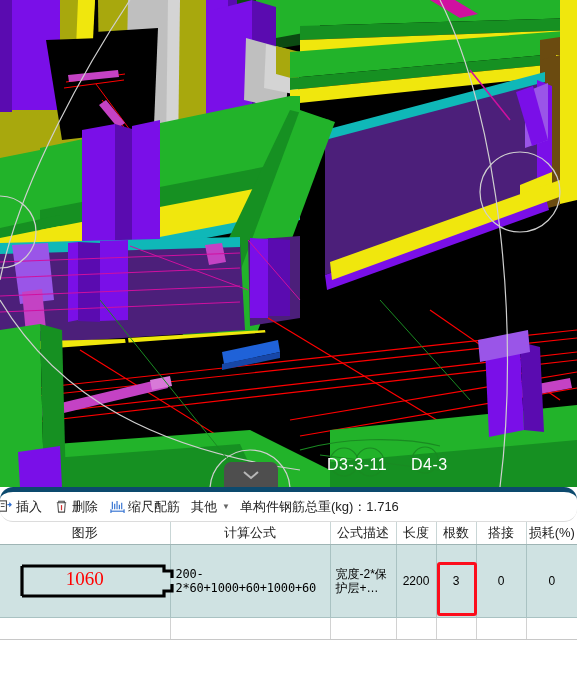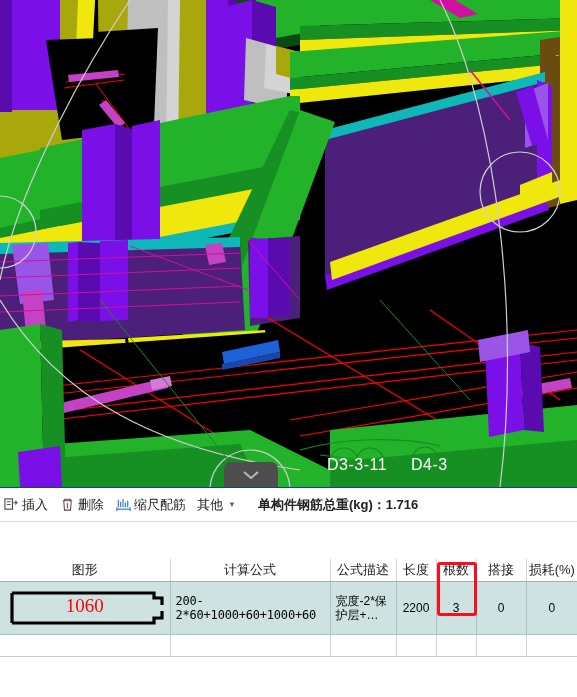--- a/index.html
+++ b/index.html
@@ -34,56 +34,57 @@
     white-space: nowrap; z-index: 6; letter-spacing: .5px;
   }
 
   
   #panel {
     position: absolute; left: 0; top: 487px; width: 577px; height: 210px;
     background: #ffffff;
   }
   #toolbar {
     position: relative; height: 35px; width: 100%;
-    background: #ffffff; border-top: 1px solid #0c4a6e;
-    display: flex; align-items: center; padding-left: 6px;
+    background: #ffffff; border-top: 5px solid #0c4a6e;
+    display: flex; align-items: center; padding-left: 0px;
     border-bottom: 1px solid #dcdcdc;
+    border-radius: 13px;
   }
   .tb-item {
     display: flex; align-items: center; gap: 3px;
     padding: 2px 5px 2px 3px; margin-right: 3px;
     font-size: 13px; color: #222; white-space: nowrap; cursor: default;
   }
   .tb-item .ic { display:inline-flex; align-items:center; justify-content:center; width:16px; height:16px; }
   .tb-item:first-child { margin-left: -6px; }
   .tb-caret { font-size: 8px; color: #666; margin-left: 2px; }
   #total-weight {
-    font-size: 13px; color: #222; white-space: nowrap; margin-left: 14px; font-weight: bold;
-  }
-
-  
-  #grid { width: 577px; border-collapse: collapse; table-layout: fixed; margin-top: 37px; }
+    font-size: 13px; color: #222; white-space: nowrap; margin-left: 2px;
+  }
+
+  
+  #grid { width: 577px; border-collapse: collapse; table-layout: fixed; }
   #grid th {
     height: 22px; background: #ffffff; color: #222;
     font-size: 13px; font-weight: normal; text-align: center;
     border-right: 1px solid #c9d6d6; border-bottom: 1px solid #9fb5b5;
     padding: 0;
   }
   #grid th:last-child { border-right: none; }
   #grid td {
     height: 46px; font-size: 12px; color: #000;
     border-right: 1px solid #a9c2c2; border-bottom: 1px solid #a9c2c2;
     padding: 2px 5px; vertical-align: middle; background: #cfe2e2;
   }
   #grid td:last-child { border-right: none; }
   #grid tr.empty-row td { height: 22px; background: #ffffff;
     border-right: 1px solid #d2d2d2; border-bottom: 1px solid #c8c8c8; }
   #grid tr.empty-row td:last-child { border-right:none; }
 
-  .cell-shape { padding: 4px !important; position: relative; }
+  .cell-shape { padding: 14px !important; position: relative; }
   .shape-wrap { position: relative; width: 100%; height: 44px; }
   .shape-wrap svg { position:absolute; left:0; top:0; }
   .shape-len {
     position: absolute; left: 0; right: 0; top: 9px;
     text-align: center; color: #ff0000;
     font-family: "Liberation Serif", serif; font-size: 19px;
   }
 
   .mono { font-family: "DejaVu Sans Mono", monospace; font-size: 11px; letter-spacing: -0.2px;}
   .desc { font-size: 11.5px; line-height: 14px; }

